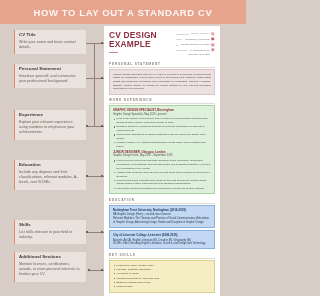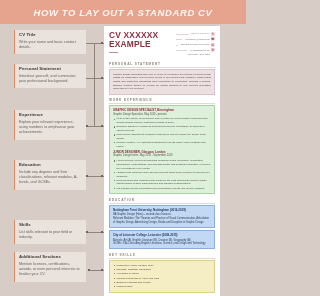--- a/index.html
+++ b/index.html
@@ -12,21 +12,21 @@
   .page { position: relative; width: 246px; height: 296px; background: #d8cdc6; }
 
   
   .header {
     position: absolute; left: 0; top: 0; width: 246px; height: 24px;
     background: #e6a48e;
     display: flex; align-items: center; justify-content: center;
   }
   .header-title {
     color: #fdf6f1; font-size: 9.5px; font-weight: bold;
-    letter-spacing: 0.6px; white-space: nowrap; font-style: italic;
+    letter-spacing: 0.6px; white-space: nowrap;
   }
 
   
   .sidebar { position: absolute; left: 0; top: 24px; width: 100px; height: 272px; }
   .card {
     position: absolute; left: 14px; width: 72px;
     background: #e9e2dd;
     border-left: 1.6px solid #e08a63;
     padding: 3px 4px 4px 4px;
   }
@@ -157,21 +157,21 @@
       <div class="card-title">Additional Sections</div>
       <div class="card-desc">Mention licences, certifications, awards, or even personal interests to finalise your CV.</div>
     </div>
 
   </div>
 
   <div class="cv-doc">
 
     <div class="cv-head">
       <div>
-        <div class="cv-name">CV XXXXXX EXAMPLE</div>
+        <div class="cv-name">CV DESIGN EXAMPLE</div>
         <div class="cv-rule"></div>
       </div>
 
       <div class="contact-col">
         <div class="contact-row">
           <div class="contact-line"></div>
           <div class="contact-txt">07XXX XXXXXX</div>
           <div class="contact-ico">
             <svg viewBox="0 0 16 16">
                 <rect width="16" height="16" rx="3" fill="#f2c6cd"></rect>

